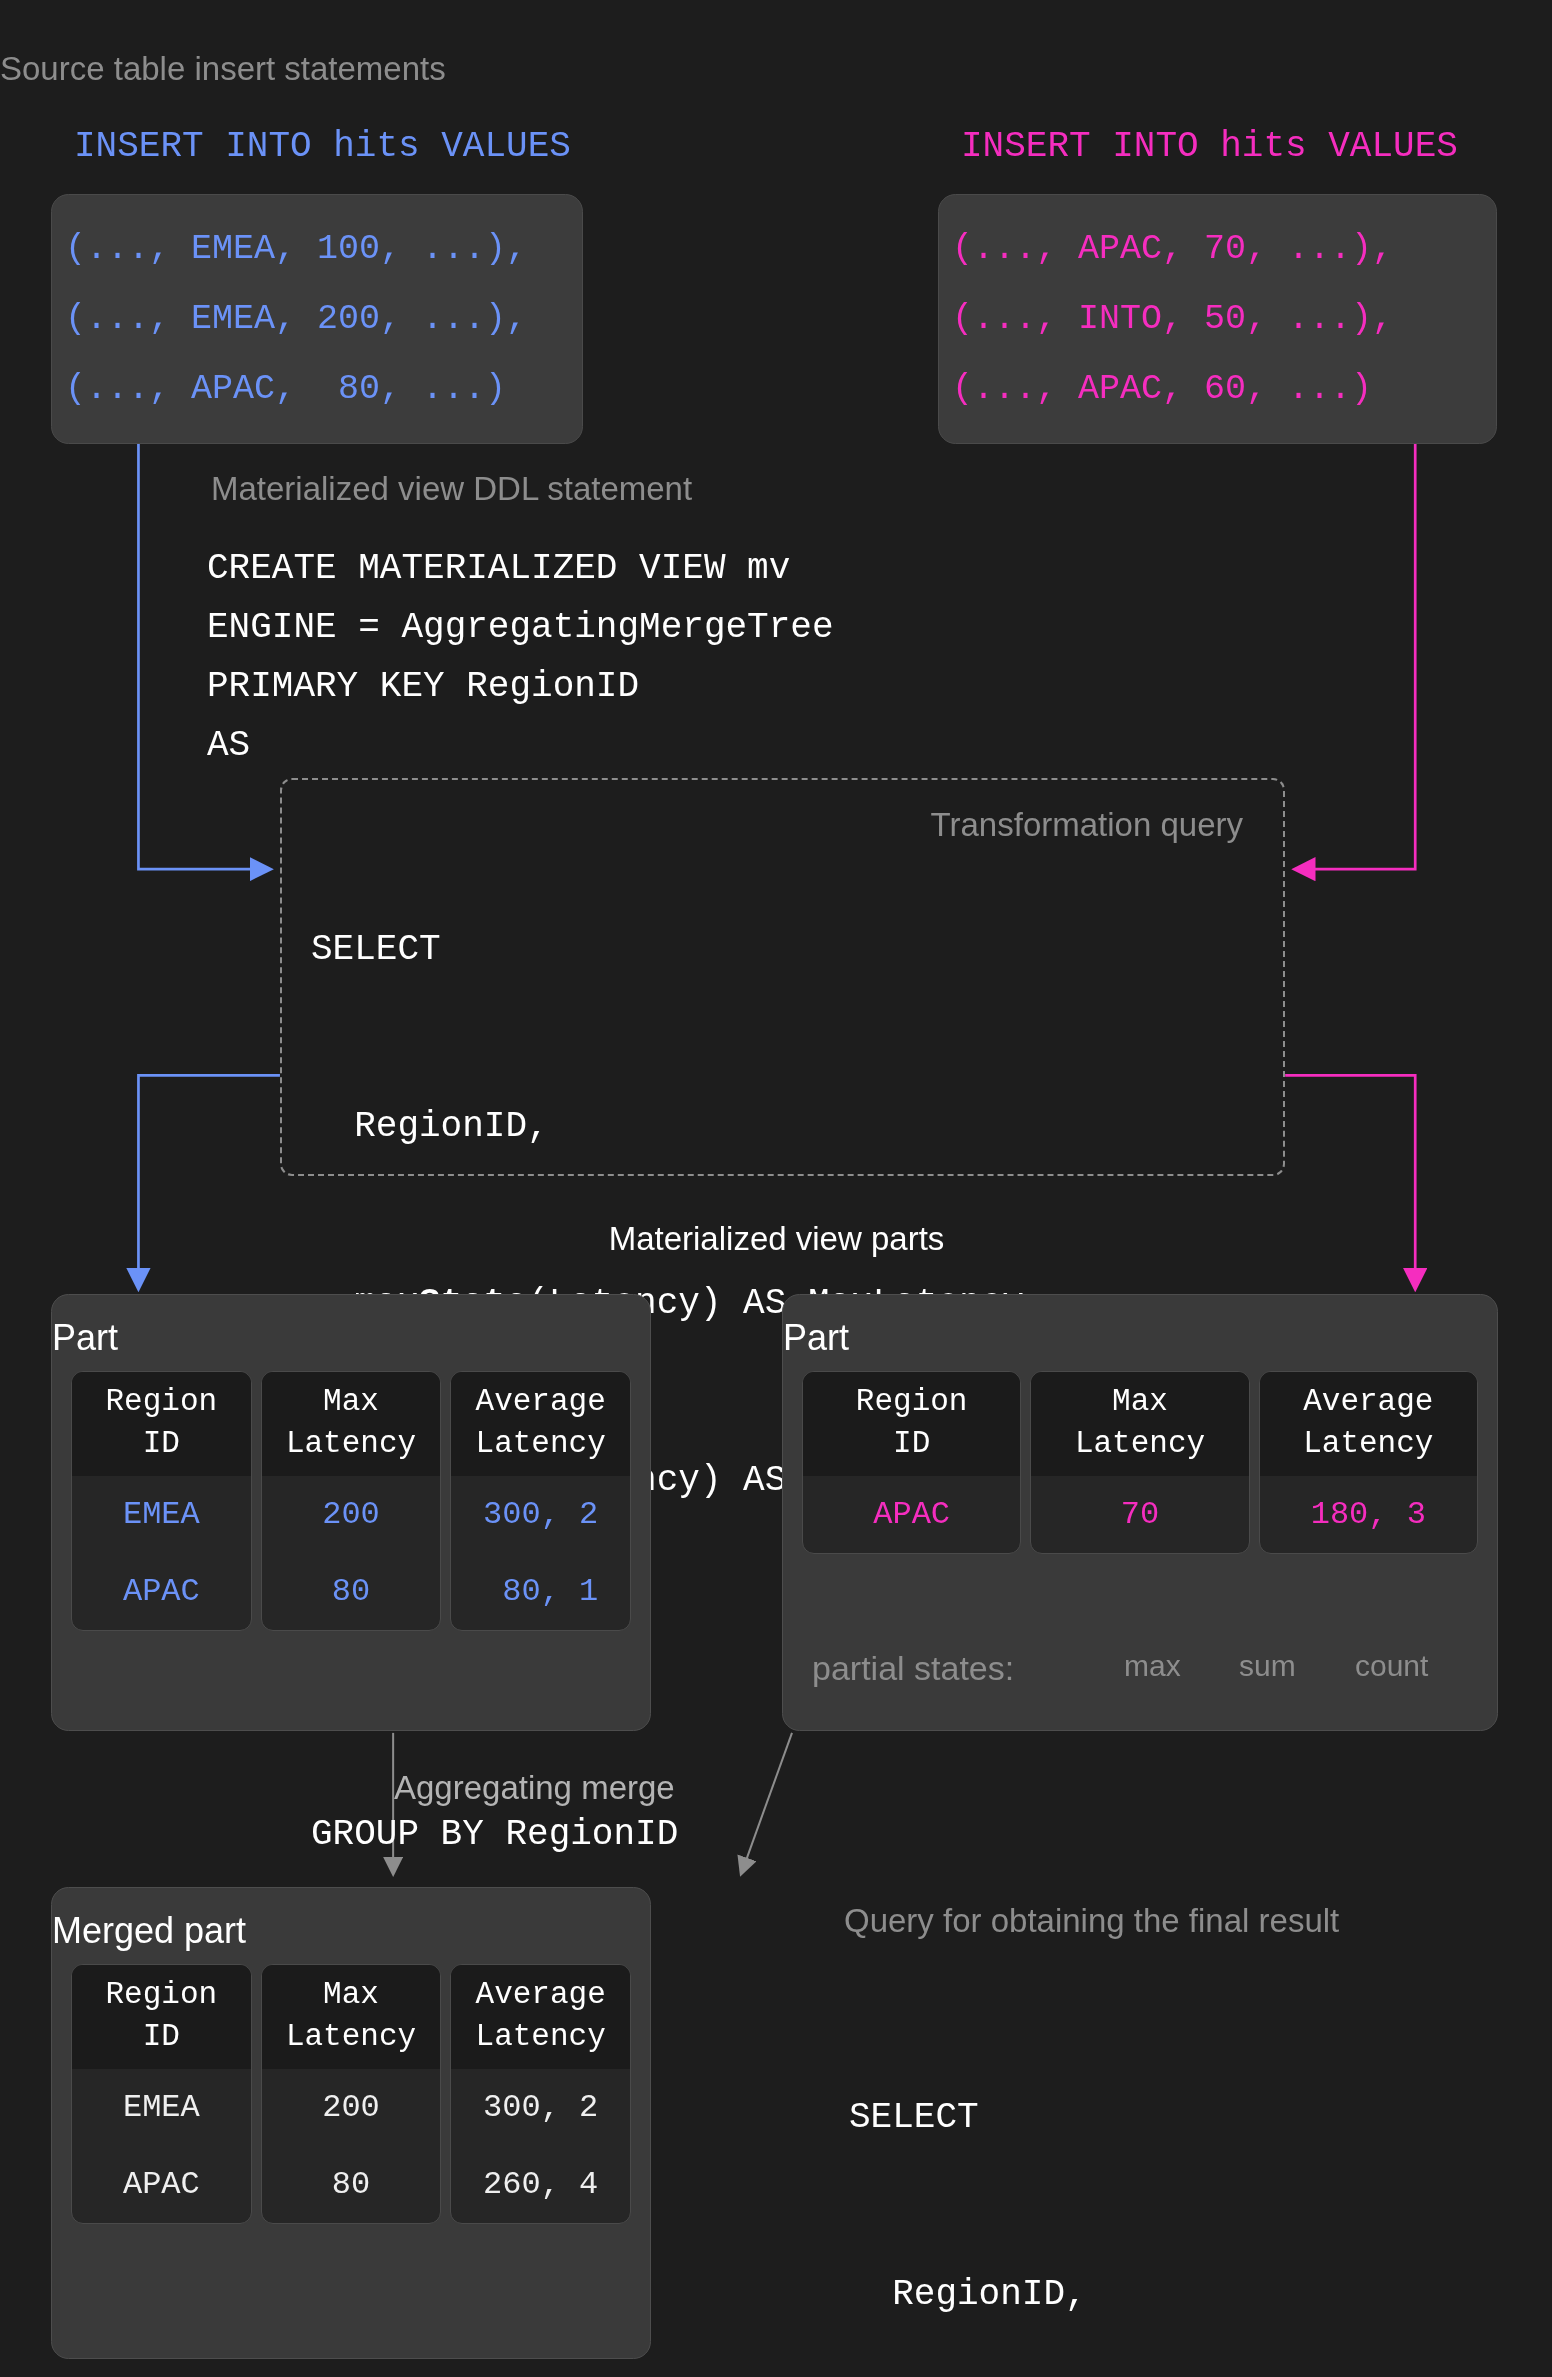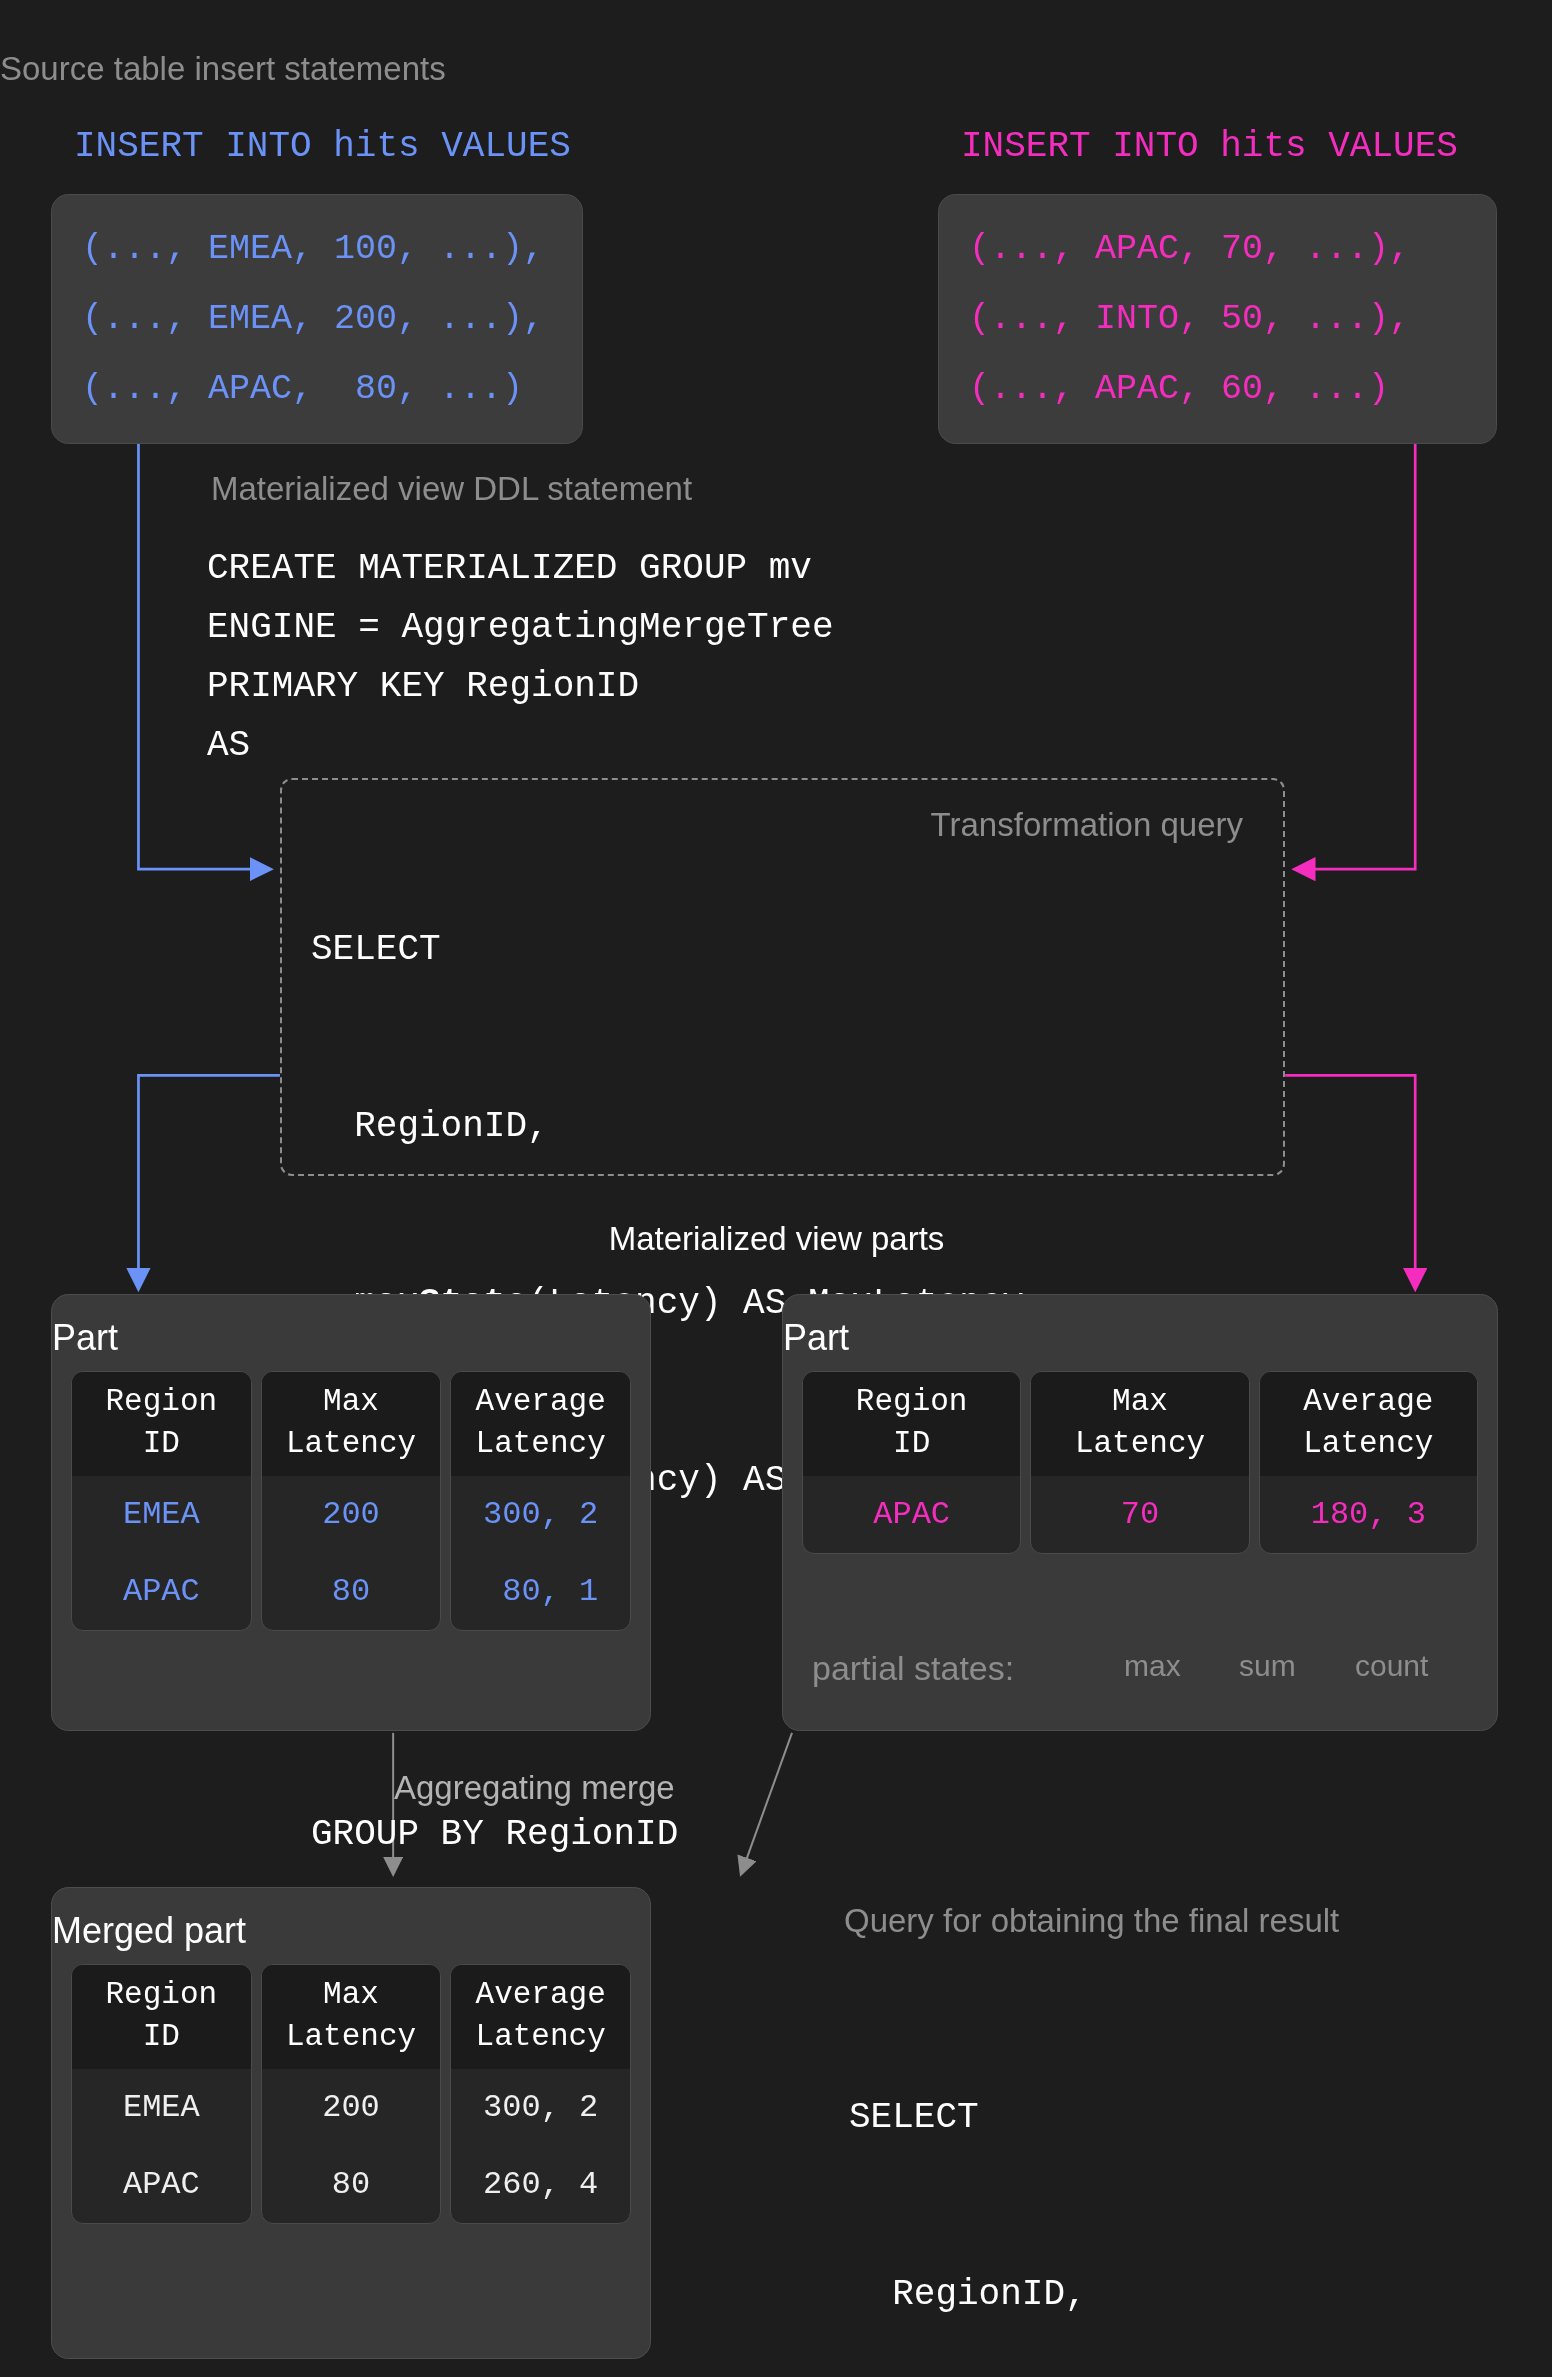--- a/index.html
+++ b/index.html
@@ -45,21 +45,21 @@
     white-space: pre;
   }
   .insert-head.blue { left: 51px;  top: 126px; color: #6b92f7; }
   .insert-head.pink { left: 938px; top: 126px; color: #f52dbf; }
 
   .insert-box {
     position: absolute;
     background: #3c3c3c;
     border: 1.3px solid #4a4a4a;
     border-radius: 17.5px;
-    padding: 19px 30px;
+    padding: 19px 13px;
   }
   .insert-box.blue { left: 51px;  top: 194px; width: 532px; }
   .insert-box.pink { left: 938px; top: 194px; width: 559px; }
 
   .insert-box .row {
     font-family: "Liberation Mono", "DejaVu Sans Mono", monospace;
     font-size: 35px;
     line-height: 70px;
     white-space: pre;
   }
@@ -246,21 +246,21 @@
 
   <div class="insert-box pink">
     <div class="row">(..., APAC, 70, ...),</div>
     <div class="row">(..., INTO, 50, ...),</div>
     <div class="row">(..., APAC, 60, ...)</div>
   </div>
 
   <div class="ddl-caption">
     <span class="caption">Materialized view DDL statement</span>
   </div>
-  <div class="ddl-code">CREATE MATERIALIZED GROUP mv
+  <div class="ddl-code">CREATE MATERIALIZED VIEW mv
 ENGINE = AggregatingMergeTree
 PRIMARY KEY RegionID
 AS</div>
 
   <div class="tq-box">
     <div class="tq-caption">
       <span class="caption">Transformation query</span>
     </div>
     <div class="tq-code">
       <div><span>SELECT</span><b></b><span></span></div>

